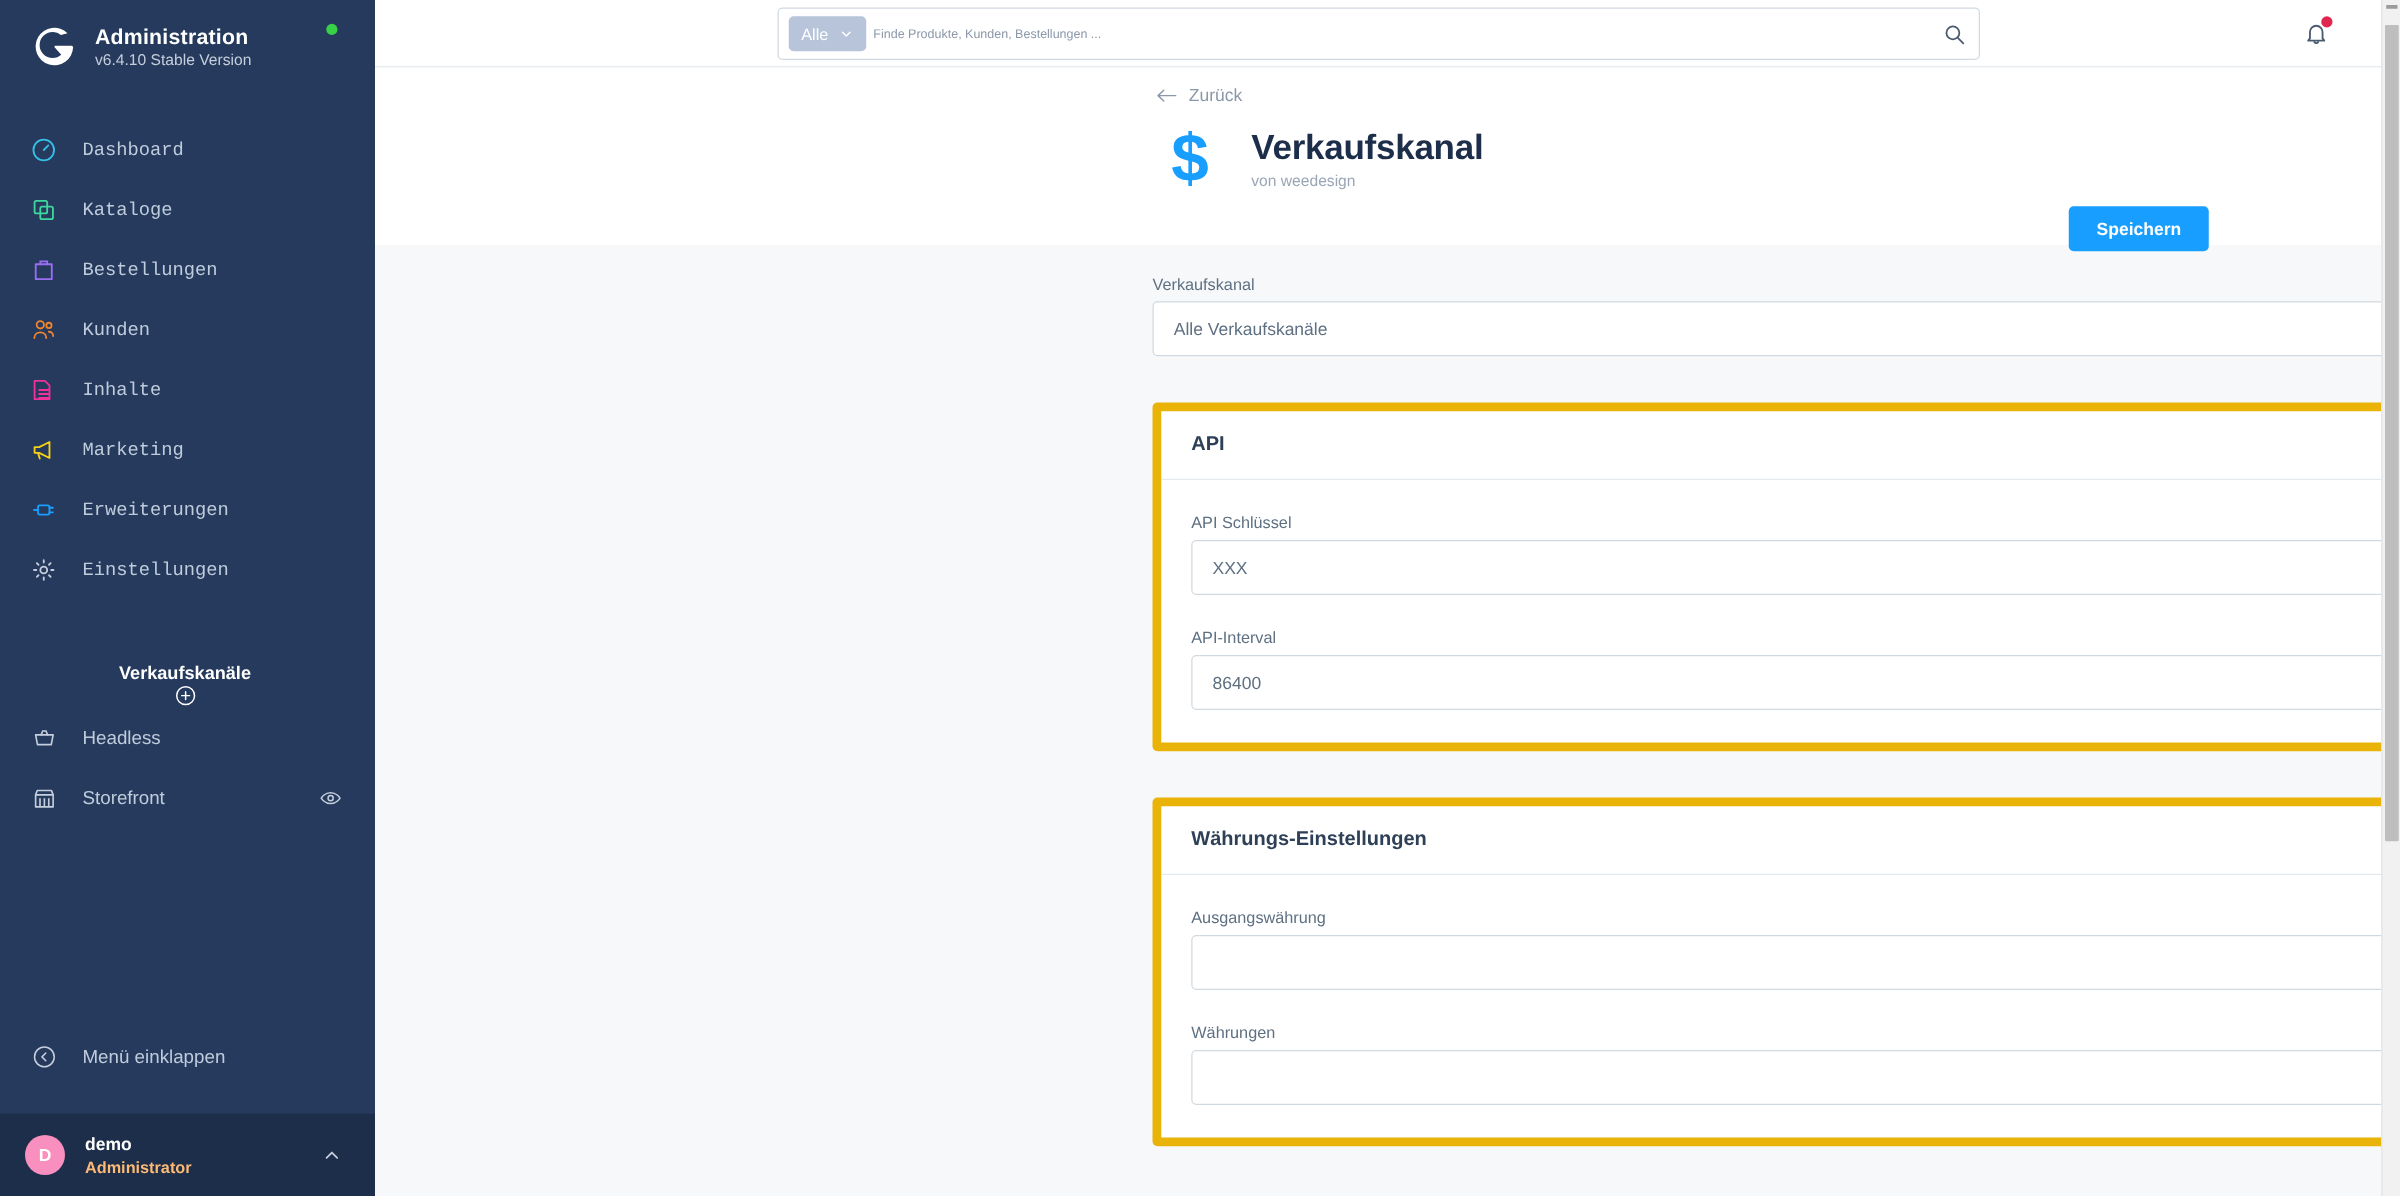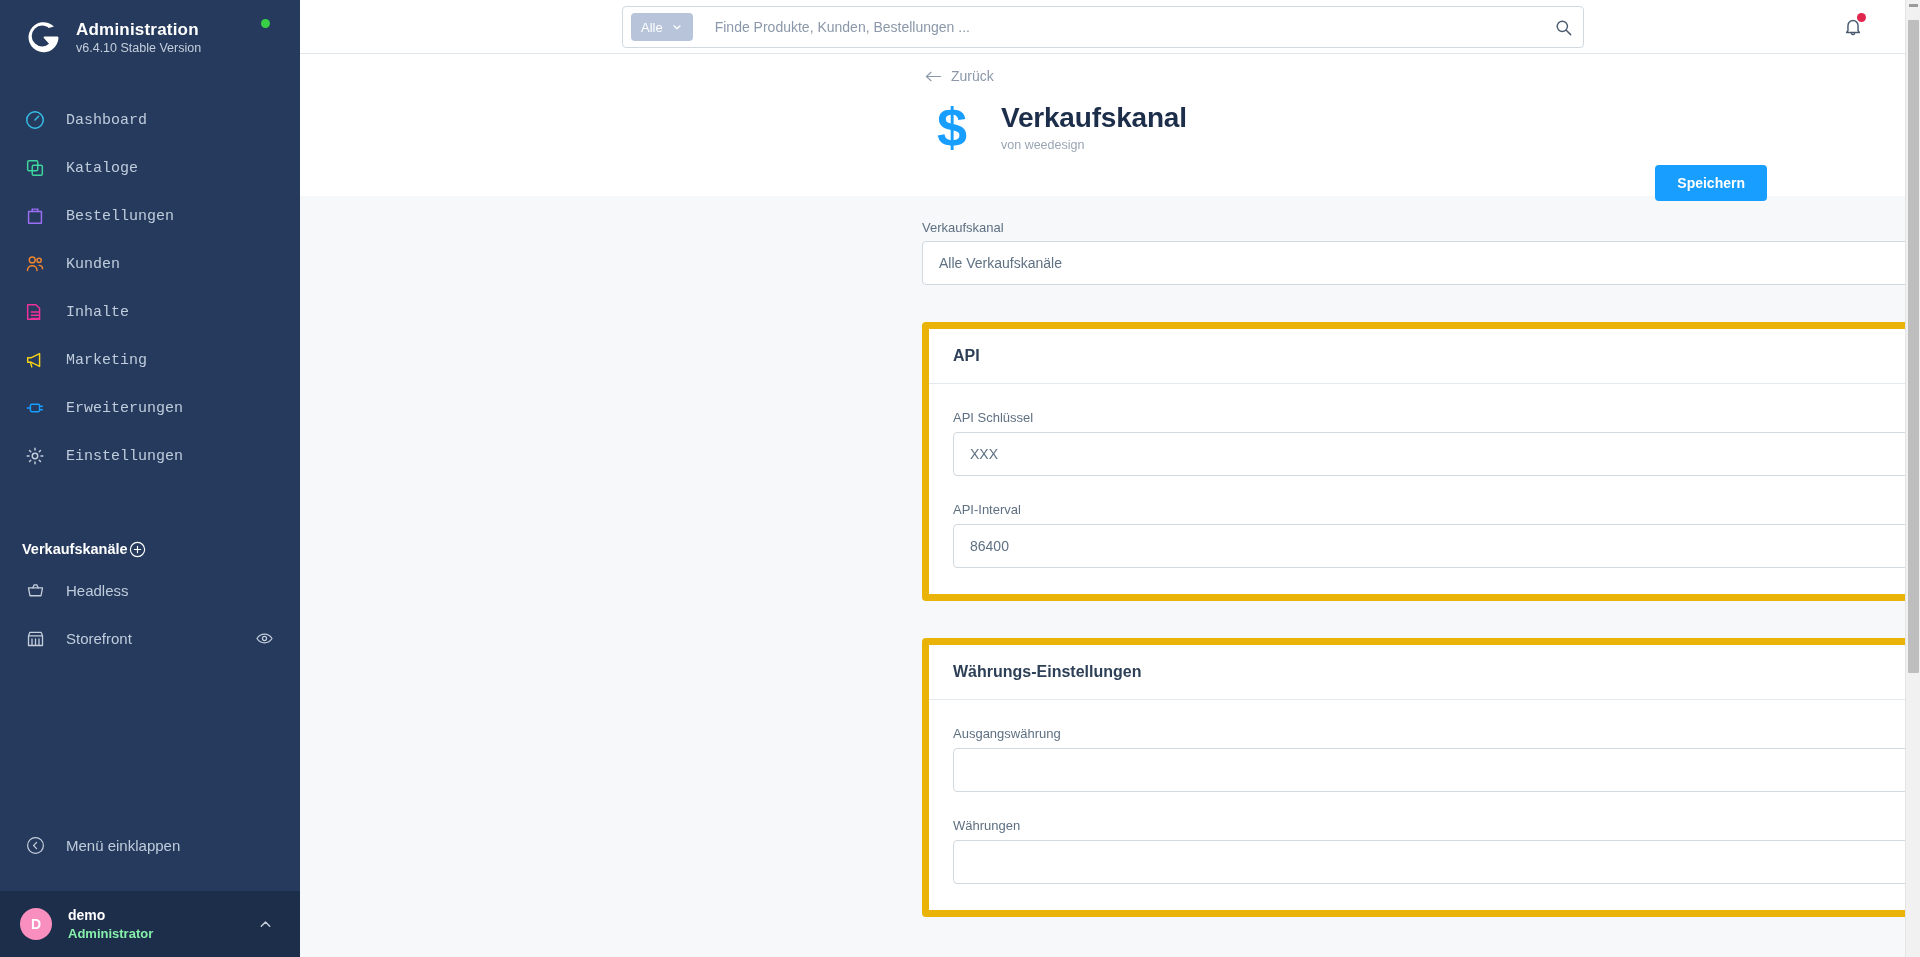--- a/index.html
+++ b/index.html
@@ -68,24 +68,25 @@
     display: flex; align-items: center; justify-content: center;
   }
   .nav-label {
     color: #BFCCDC;
     font-size: 15px;
   }
 
   .section-head {
     display: flex;
     align-items: center;
-    justify-content: flex-start;
+    justify-content: flex-end;
     padding: 0 26px 0 22px;
     margin-top: 52px;
     height: 34px;
+    flex-direction: column;
   }
   .section-title {
     color: #ffffff;
     font-size: 14.5px;
     font-weight: bold;
   }
   .plus-btn { cursor: pointer; display: flex; }
 
   .channel-item {
     display: flex;
@@ -120,21 +121,21 @@
     border-radius: 50%;
     background: #F88FBE;
     color: #ffffff;
     font-size: 14px;
     font-weight: bold;
     display: flex; align-items: center; justify-content: center;
     flex: 0 0 32px;
     margin-right: 16px;
   }
   .user-name { color: #ffffff; font-size: 14px; font-weight: bold; line-height: 1.35; }
-  .user-role { color: #86efac; font-size: 13px; font-weight: bold; line-height: 1.35; }
+  .user-role { color: #fdba74; font-size: 13px; font-weight: bold; line-height: 1.35; }
   .user-chevron { margin-left: auto; display: flex; }
 
   
   .main {
     flex: 1 1 auto;
     height: 957px;
     background: #F7F8FA;
     position: relative;
     overflow: hidden;
   }
@@ -168,23 +169,23 @@
     border-radius: 4px;
     height: 28px;
     padding: 0 10px;
     cursor: pointer;
     flex: 0 0 auto;
   }
   .search-input {
     flex: 1 1 auto;
     border: none; outline: none;
     font-family: "Liberation Sans", sans-serif;
-    font-size: 14px;
+    font-size: 10px;
     color: #1d4ed8;
-    padding-left: 22px;
+    padding-left: 6px;
     background: transparent;
   }
   .search-input::placeholder { color: #8B98A9; }
   .search-go { display: flex; cursor: pointer; flex: 0 0 auto; }
   .bell { position: absolute; right: 56px; top: 16px; cursor: pointer; }
   .bell-dot {
     position: absolute; right: -2px; top: -3px;
     width: 9px; height: 9px; border-radius: 50%;
     background: #E1264E;
   }

